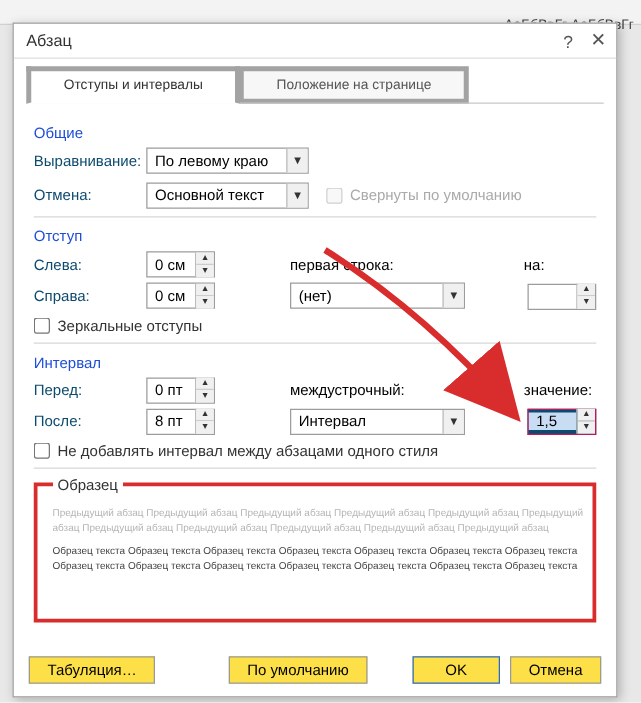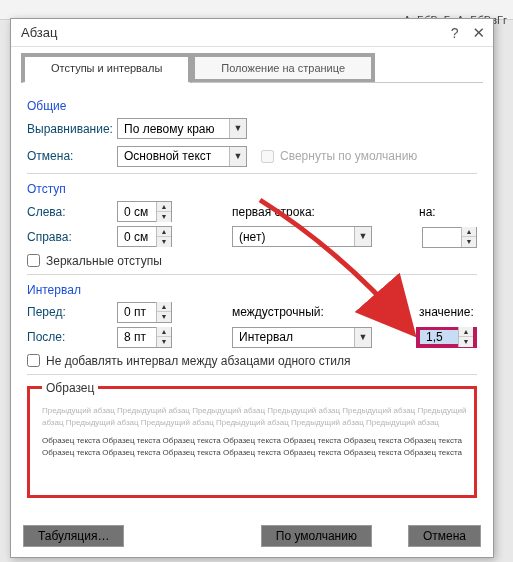--- a/index.html
+++ b/index.html
@@ -181,42 +181,42 @@
   .prev-light { color: #b5b5b5; margin-bottom: 6px; }
   .prev-dark { color: #444; }
   .footer {
     display: flex;
     align-items: center;
     padding: 8px 12px 10px 12px;
     gap: 8px;
   }
   .btn {
     border: 1px solid #9a9a9a;
-    background: #737373;
+    background: #fde047;
     padding: 3px 14px;
     font-size: 12px;
     cursor: pointer;
     min-width: 70px;
     text-align: center;
   }
   .btn.primary {
     border: 1px solid #2a6ac8;
   }
   .spacer { flex: 1; }
   .arrow-svg {
     position: absolute;
     top: 190px;
     left: 240px;
     width: 200px;
     height: 160px;
     pointer-events: none;
     z-index: 10;
   }
   .spinner.highlight {
-    border: 4px solid #be185d;
+    border: 1px solid #be185d;
     background: #0c4a6e;
     margin-left: 26px;
   }
   .spinner.highlight .val { background: #c8dcf4; }
 </style>
 </head>
 <body>
 
 <div class="bg-ribbon"></div>
 <div class="bg-style">АаБбВвГг  АаБбВвГг</div>
@@ -358,20 +358,21 @@
       </div>
     </fieldset>
 
   </div>
 
   <div class="footer">
     <div class="btn">Табуляция…</div>
     <div class="spacer"></div>
     <div class="btn">По умолчанию</div>
     <div style="width:20px"></div>
+    <div class="btn primary">OK</div>
     <div class="btn">Отмена</div>
   </div>
 </div>
 
 <svg class="arrow-svg" viewBox="0 0 200 160">
   <defs>
     <marker id="ah" markerWidth="12" markerHeight="12" refX="10" refY="6" orient="auto">
       <path d="M0,0 L12,6 L0,12 Z" fill="#d92c2c"></path>
     </marker>
   </defs>

